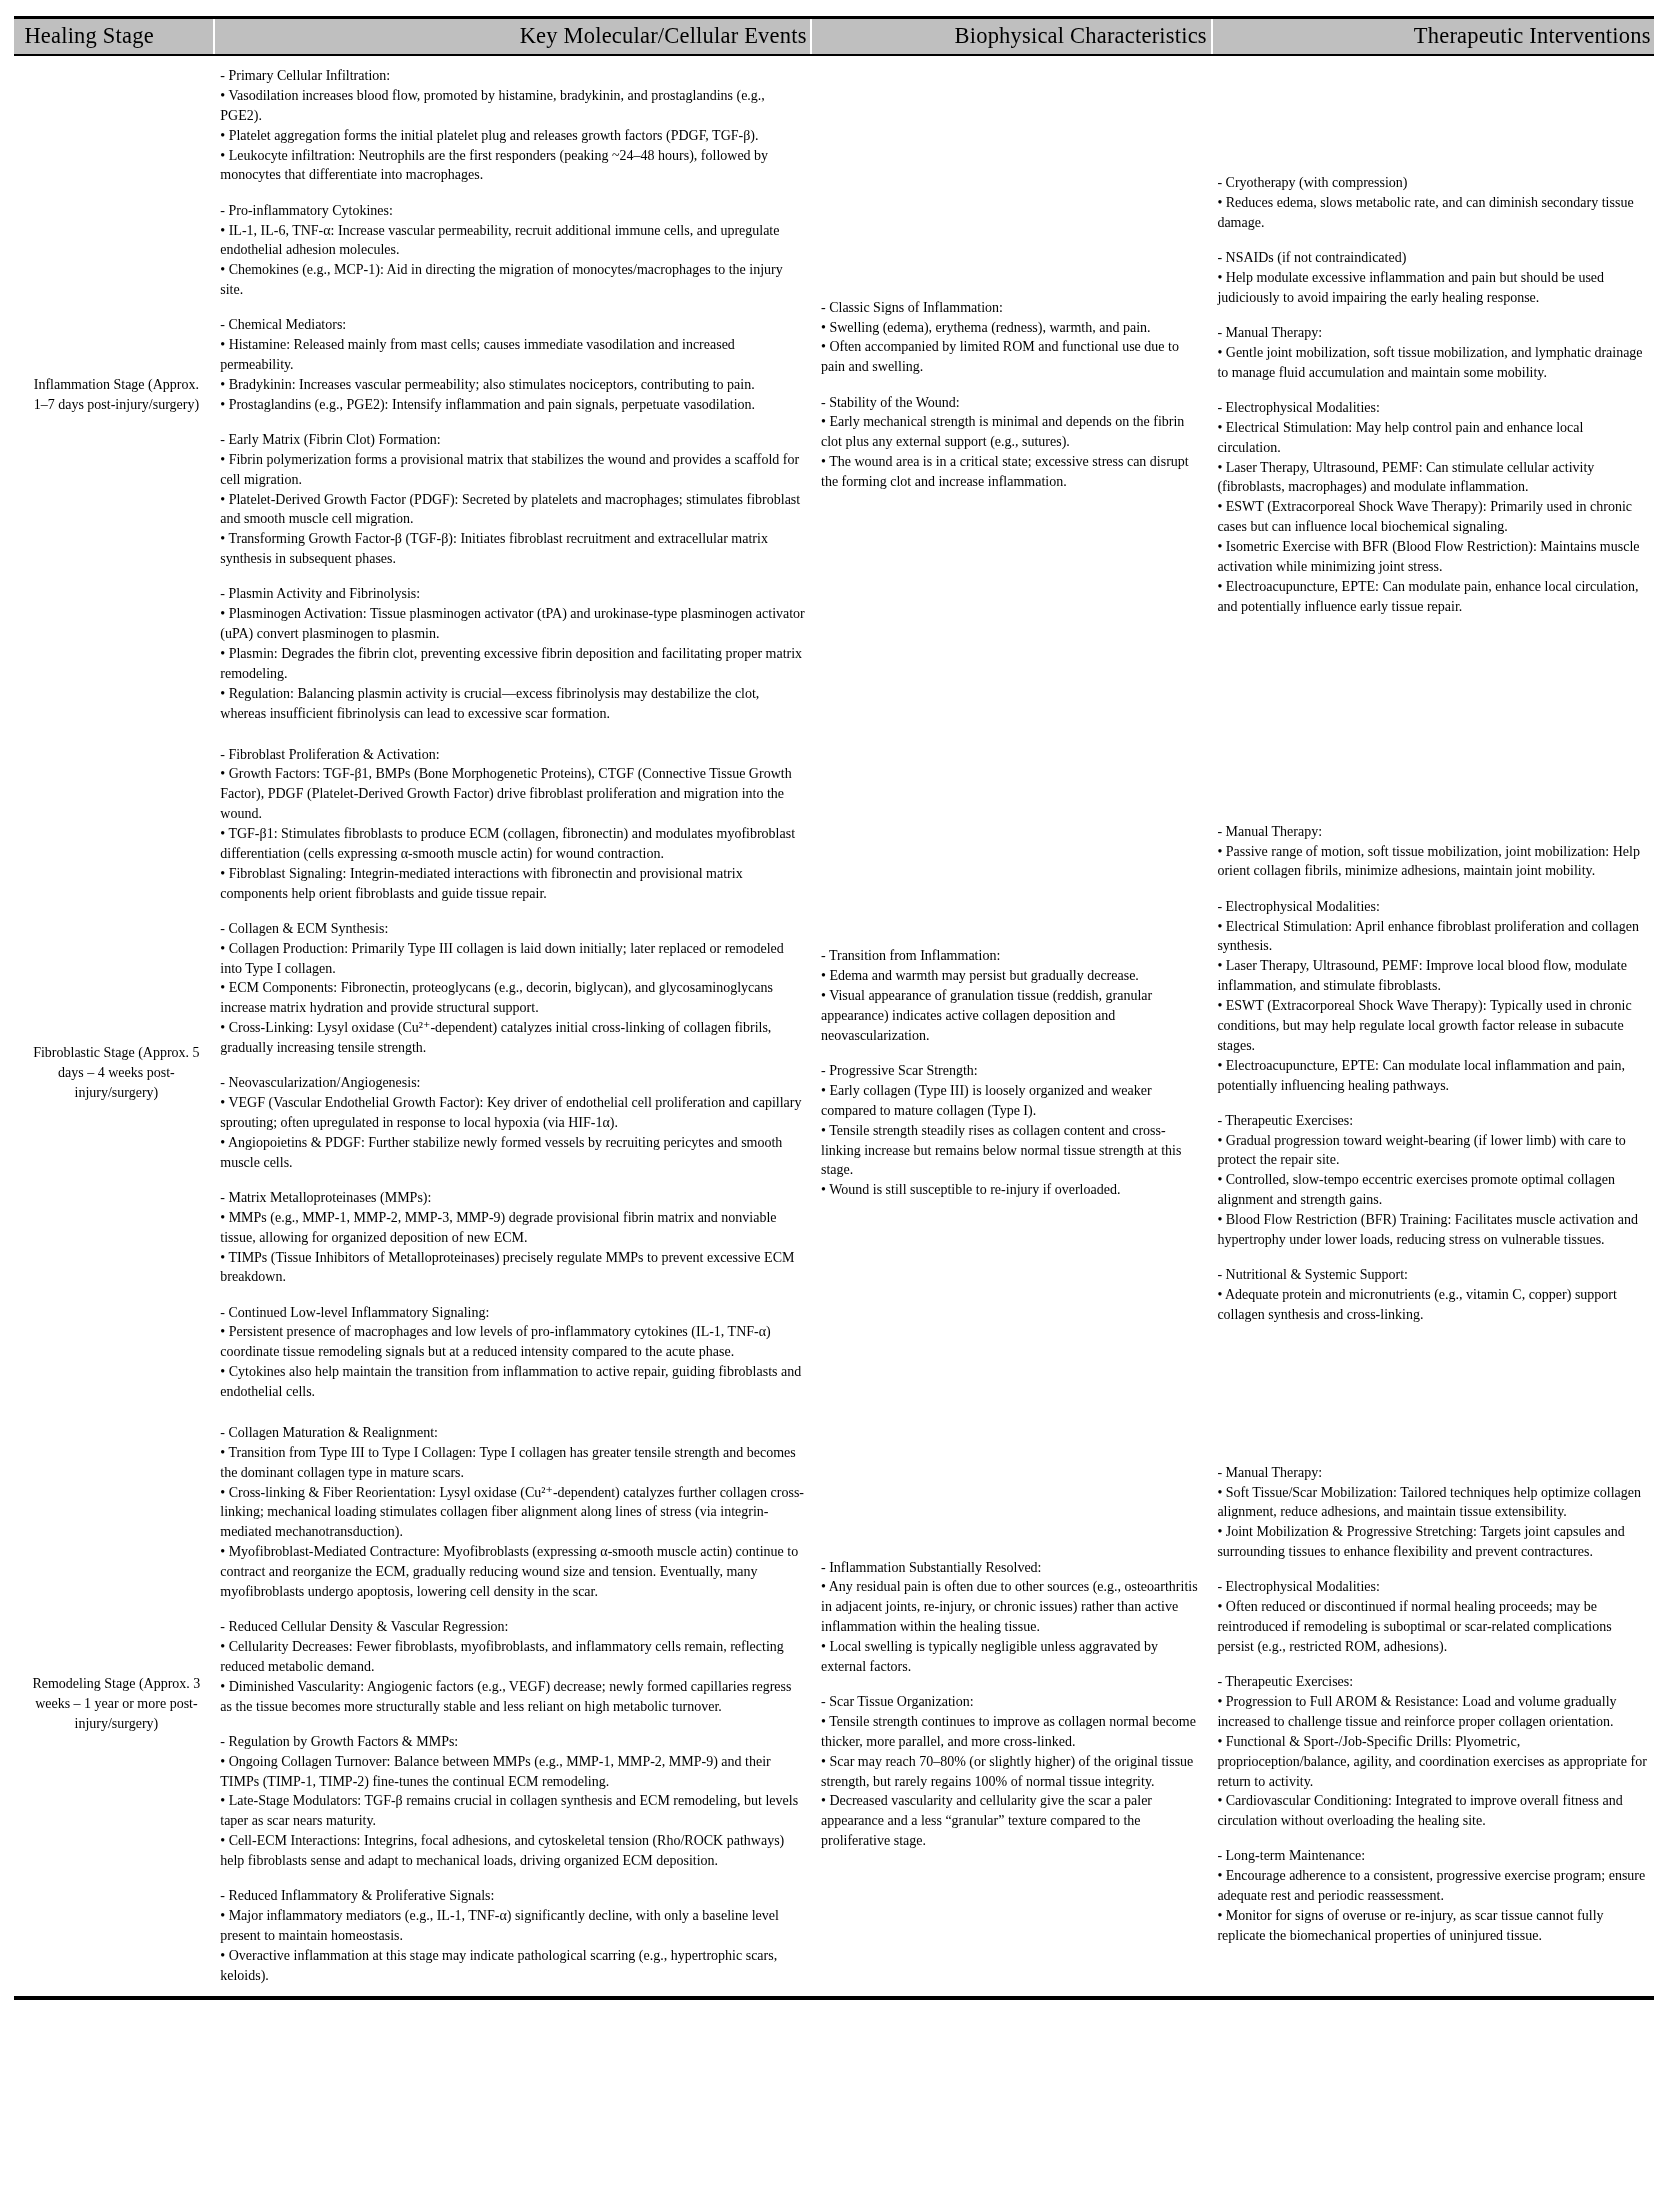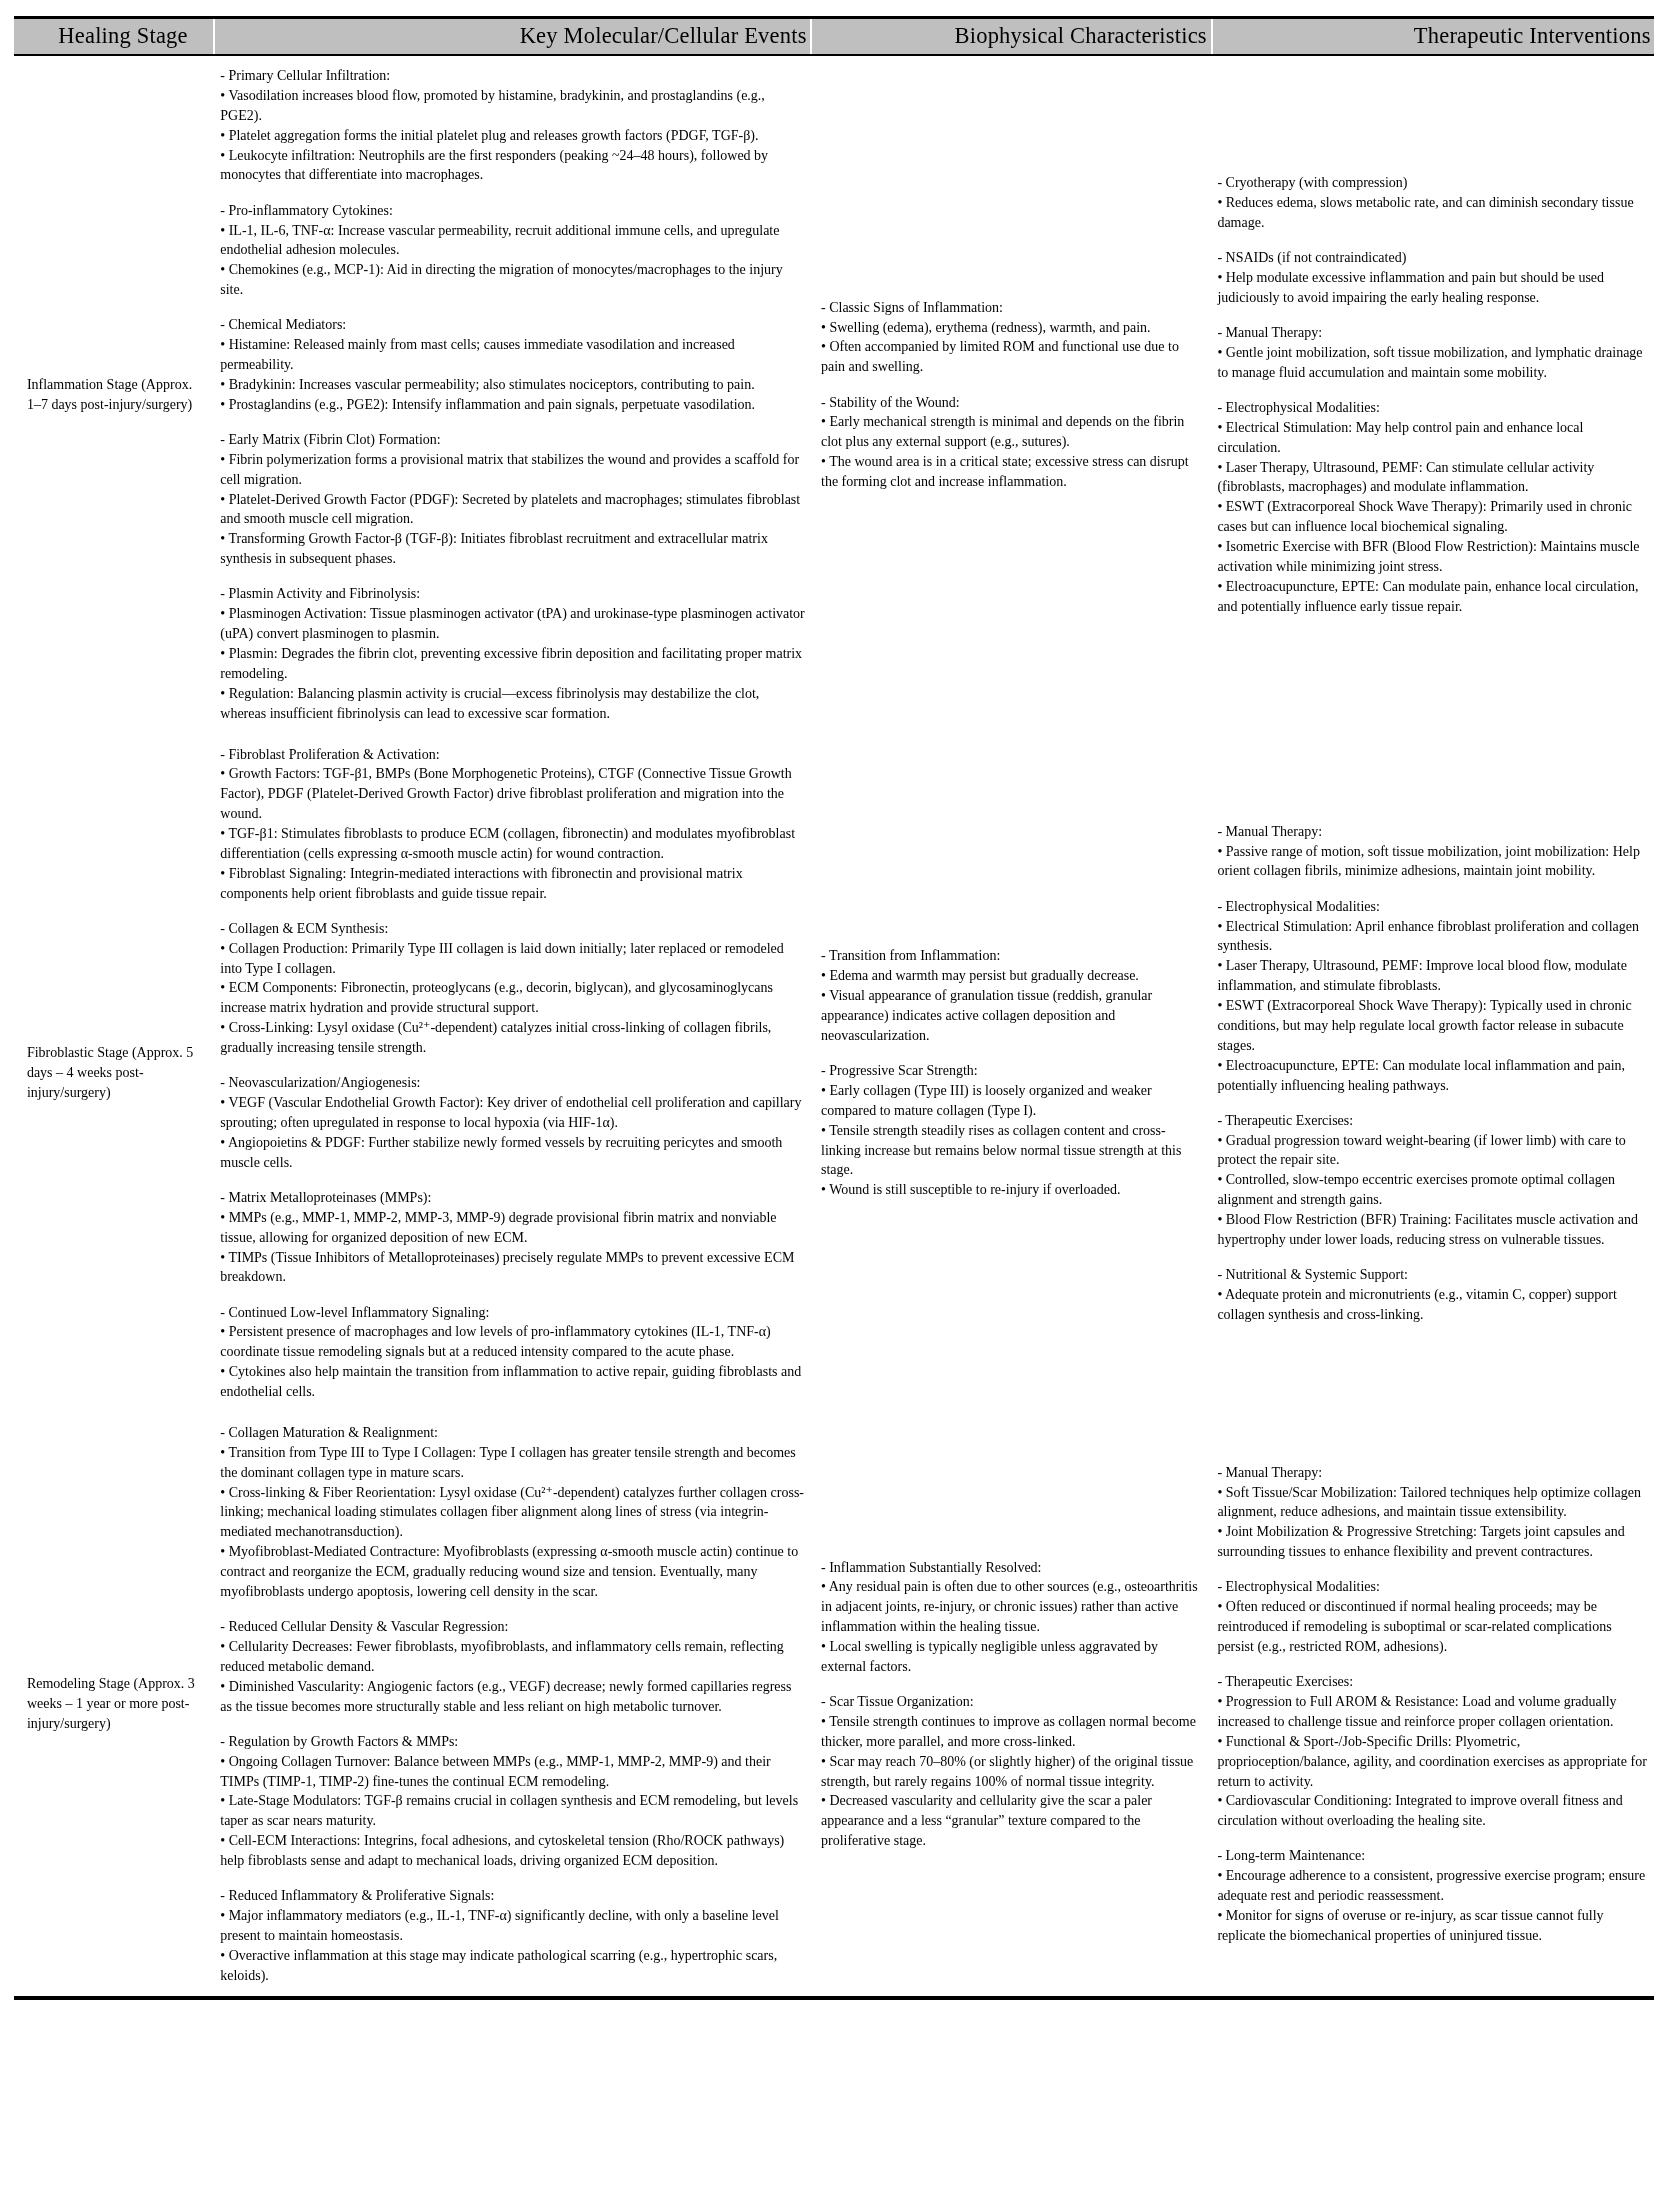--- a/index.html
+++ b/index.html
@@ -35,28 +35,28 @@
     background: #bfbfbf;
     border-top: 3.8px solid #000;
     border-bottom: 2.4px solid #000;
     font-size: 22.5px;
     font-weight: normal;
     padding: 4.3px 3.8px;
     text-align: center;
     letter-spacing: 0.2px;
   }
   thead th + th { border-left: 2.4px solid #ffffff; text-align: right; }
-  thead th.h-col1 { text-align: center; padding-left: 22px; }
+  thead th.h-col1 { text-align: left; padding-left: 10px; }
 
   td { vertical-align: middle; }
 
   .stage-cell {
     font-size: 14px;
     line-height: 1.42;
-    text-align: left;
+    text-align: center;
     padding: 10.5px 8.6px 10.5px 12.5px;
   }
   .content-cell {
     font-size: 14px;
     line-height: 1.42;
     text-align: left;
     padding: 10.5px 5.8px;
   }
   .biophysical-cell { padding: 10.5px 9.6px; }
   .section { margin-bottom: 15.3px; }

